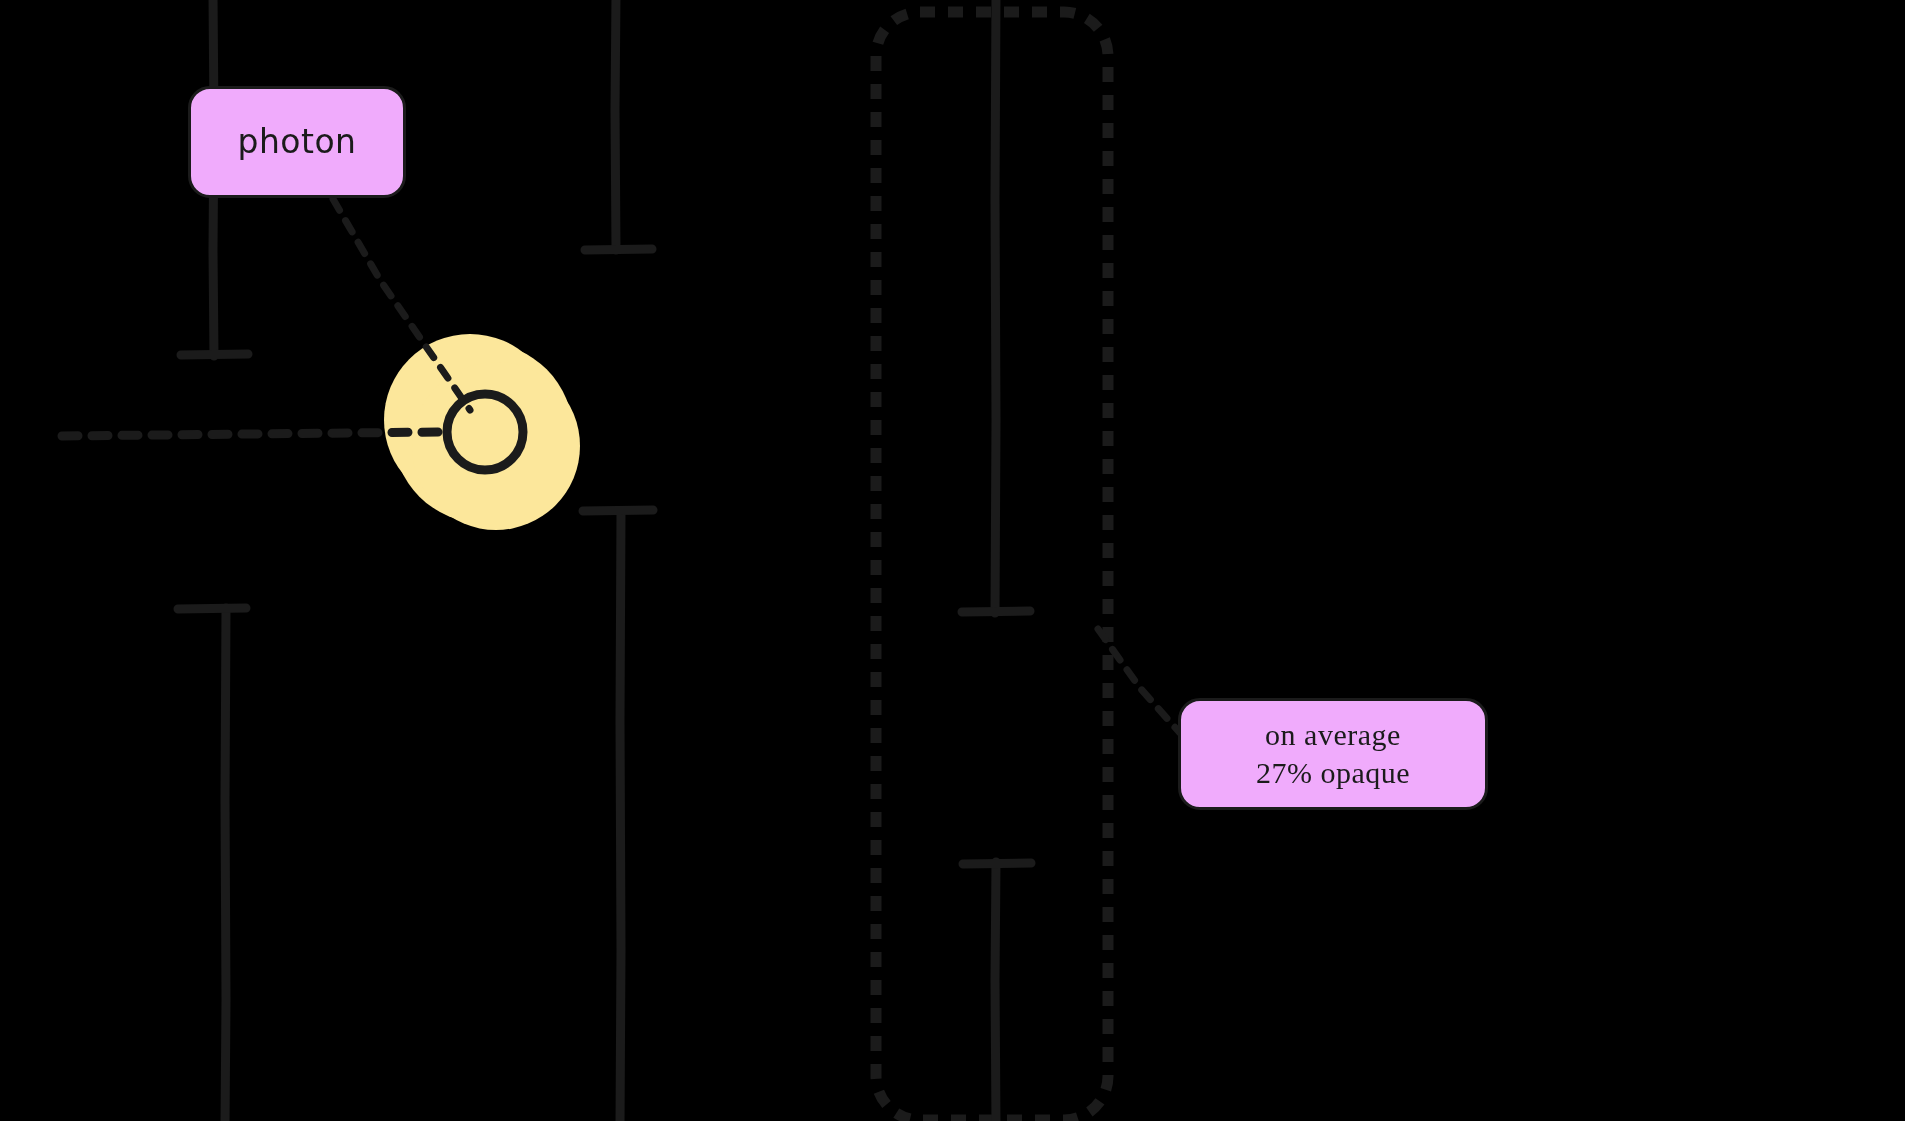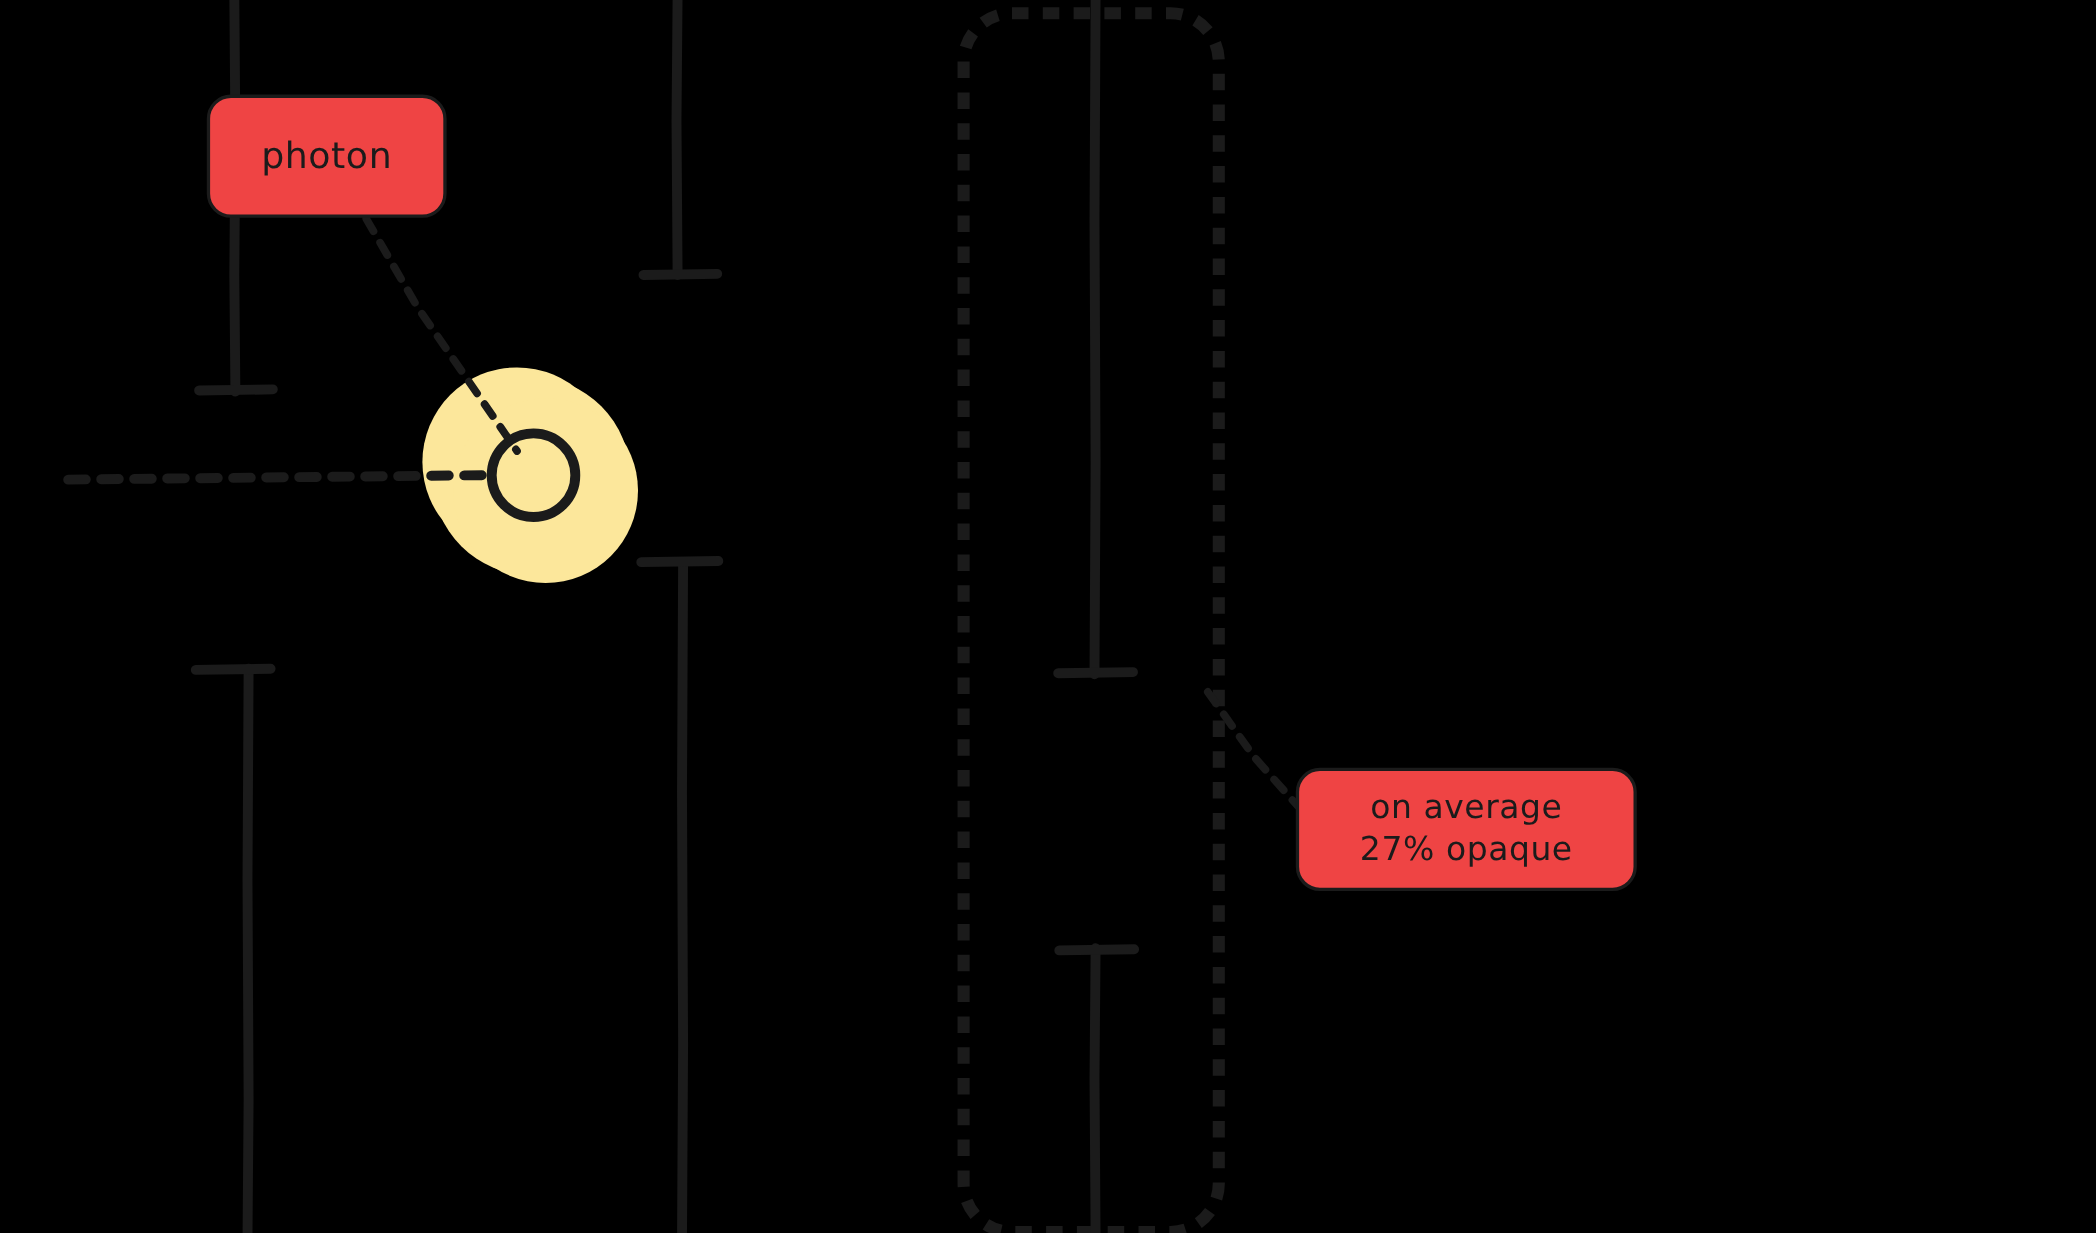--- a/index.html
+++ b/index.html
@@ -24,21 +24,21 @@
     position: absolute;
     left: 0;
     top: 0;
     width: 1905px;
     height: 1121px;
   }
 
   
   .label-box {
     position: absolute;
-    background: #ef4444;
+    background: #f0abfc;
     border: 3px solid #1b1b1b;
     border-radius: 22px;
     box-sizing: border-box;
     display: flex;
     flex-direction: column;
     align-items: center;
     justify-content: center;
     color: #1b1b1b;
     font-family: "DejaVu Sans", sans-serif;
     line-height: 1.28;
@@ -52,20 +52,21 @@
     height: 112px;
     font-size: 33px;
   }
   #opacity-label {
     left: 1178px;
     top: 698px;
     width: 310px;
     height: 112px;
     font-size: 30px;
     padding: 0 16px;
+    font-family: Liberation Serif, serif;
   }
   .label-line {
     display: block;
     white-space: nowrap;
   }
 </style>
 </head>
 <body>
 
 <div id="stage">

